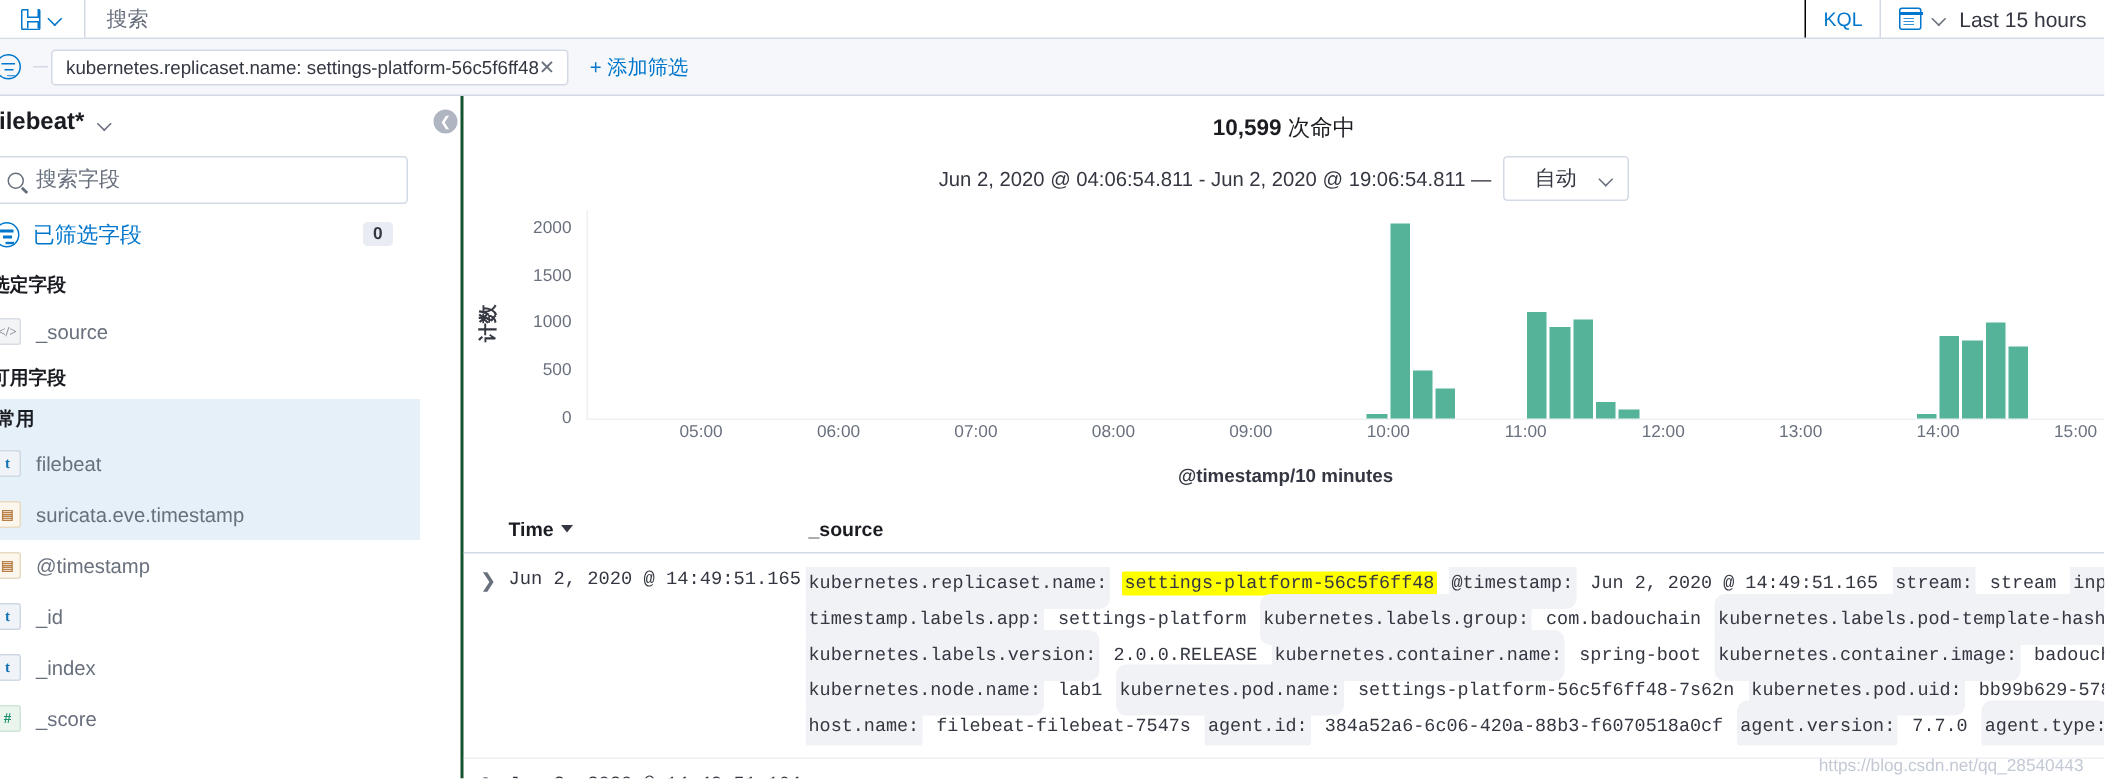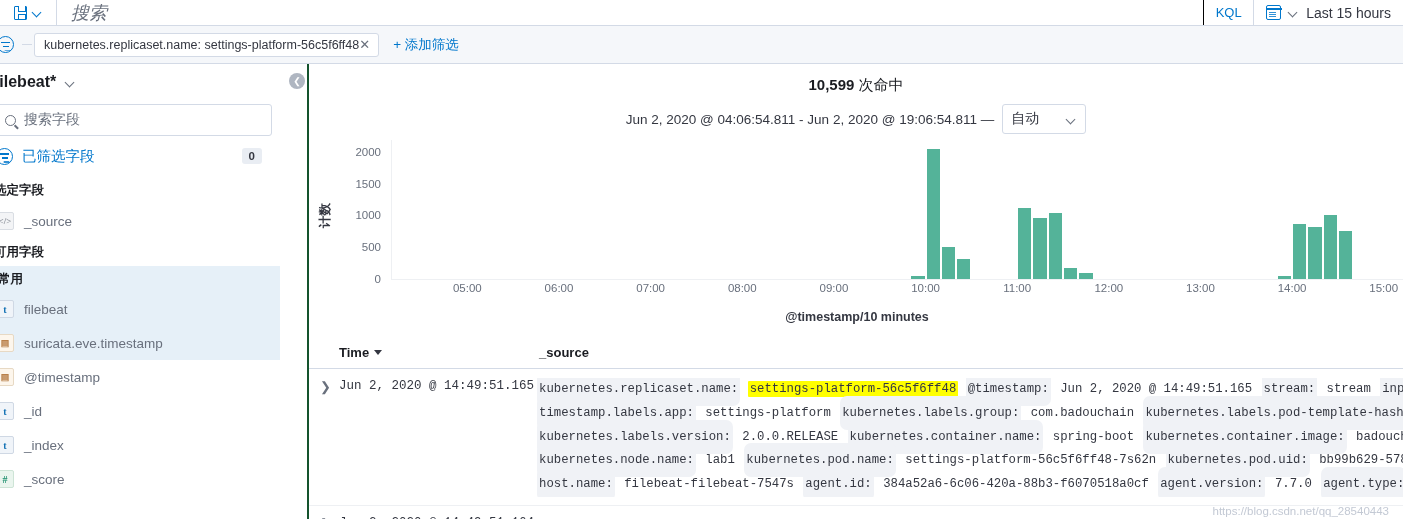--- a/index.html
+++ b/index.html
@@ -37,21 +37,21 @@
   }
   .chev { display: inline-block; width: 9px; height: 9px; position: relative; }
   .chev:before {
     content: ""; position: absolute; left: 0; top: 1px; width: 6px; height: 6px;
     border-right: 1.6px solid #69707d; border-bottom: 1.6px solid #69707d;
     transform: rotate(45deg);
   }
   .chev.blue:before { border-color: #0077cc; }
   .tb-search {
     flex: 1; display: flex; align-items: center; padding-left: 14px;
-    color: #69707d; font-size: 18px; font-style: italic;
+    color: #69707d; font-size: 14px;
   }
   .tb-kql {
     width: 50px; display: flex; align-items: center; justify-content: center;
     border-left: 1px solid #000000; color: #0077cc; font-size: 13px;
   }
   .tb-date {
     display: flex; align-items: center; gap: 8px; padding: 0 12px;
     border-left: 1px solid #d3dae6; font-size: 14px; color: #343741;
   }
   .cal-glyph {
@@ -174,21 +174,21 @@
     text-align: center; padding-top: 12px; font-size: 15px; color: #1a1c21;
   }
   .hits b { font-weight: 700; }
   .trange {
     display: flex; align-items: center; justify-content: center; gap: 8px;
     margin-top: 9px; font-size: 13.5px; color: #343741;
   }
   .interval-select {
     border: 1px solid #d3dae6; background: #fff; border-radius: 3px;
     height: 30px; min-width: 84px; display: flex; align-items: center;
-    justify-content: space-between; padding: 0 9px 0 8px; gap: 14px; font-size: 14px;
+    justify-content: space-between; padding: 0 9px 0 20px; gap: 14px; font-size: 14px;
     cursor: pointer;
   }
 
   
   .chart-wrap { position: relative; width: 1096px; height: 195px; margin-top: 6px; }
   .ylabel {
     position: absolute; left: 8px; top: 88px; font-size: 12.5px; font-weight: 700;
     color: #343741; transform: rotate(-90deg); transform-origin: left top;
     white-space: nowrap;
   }

